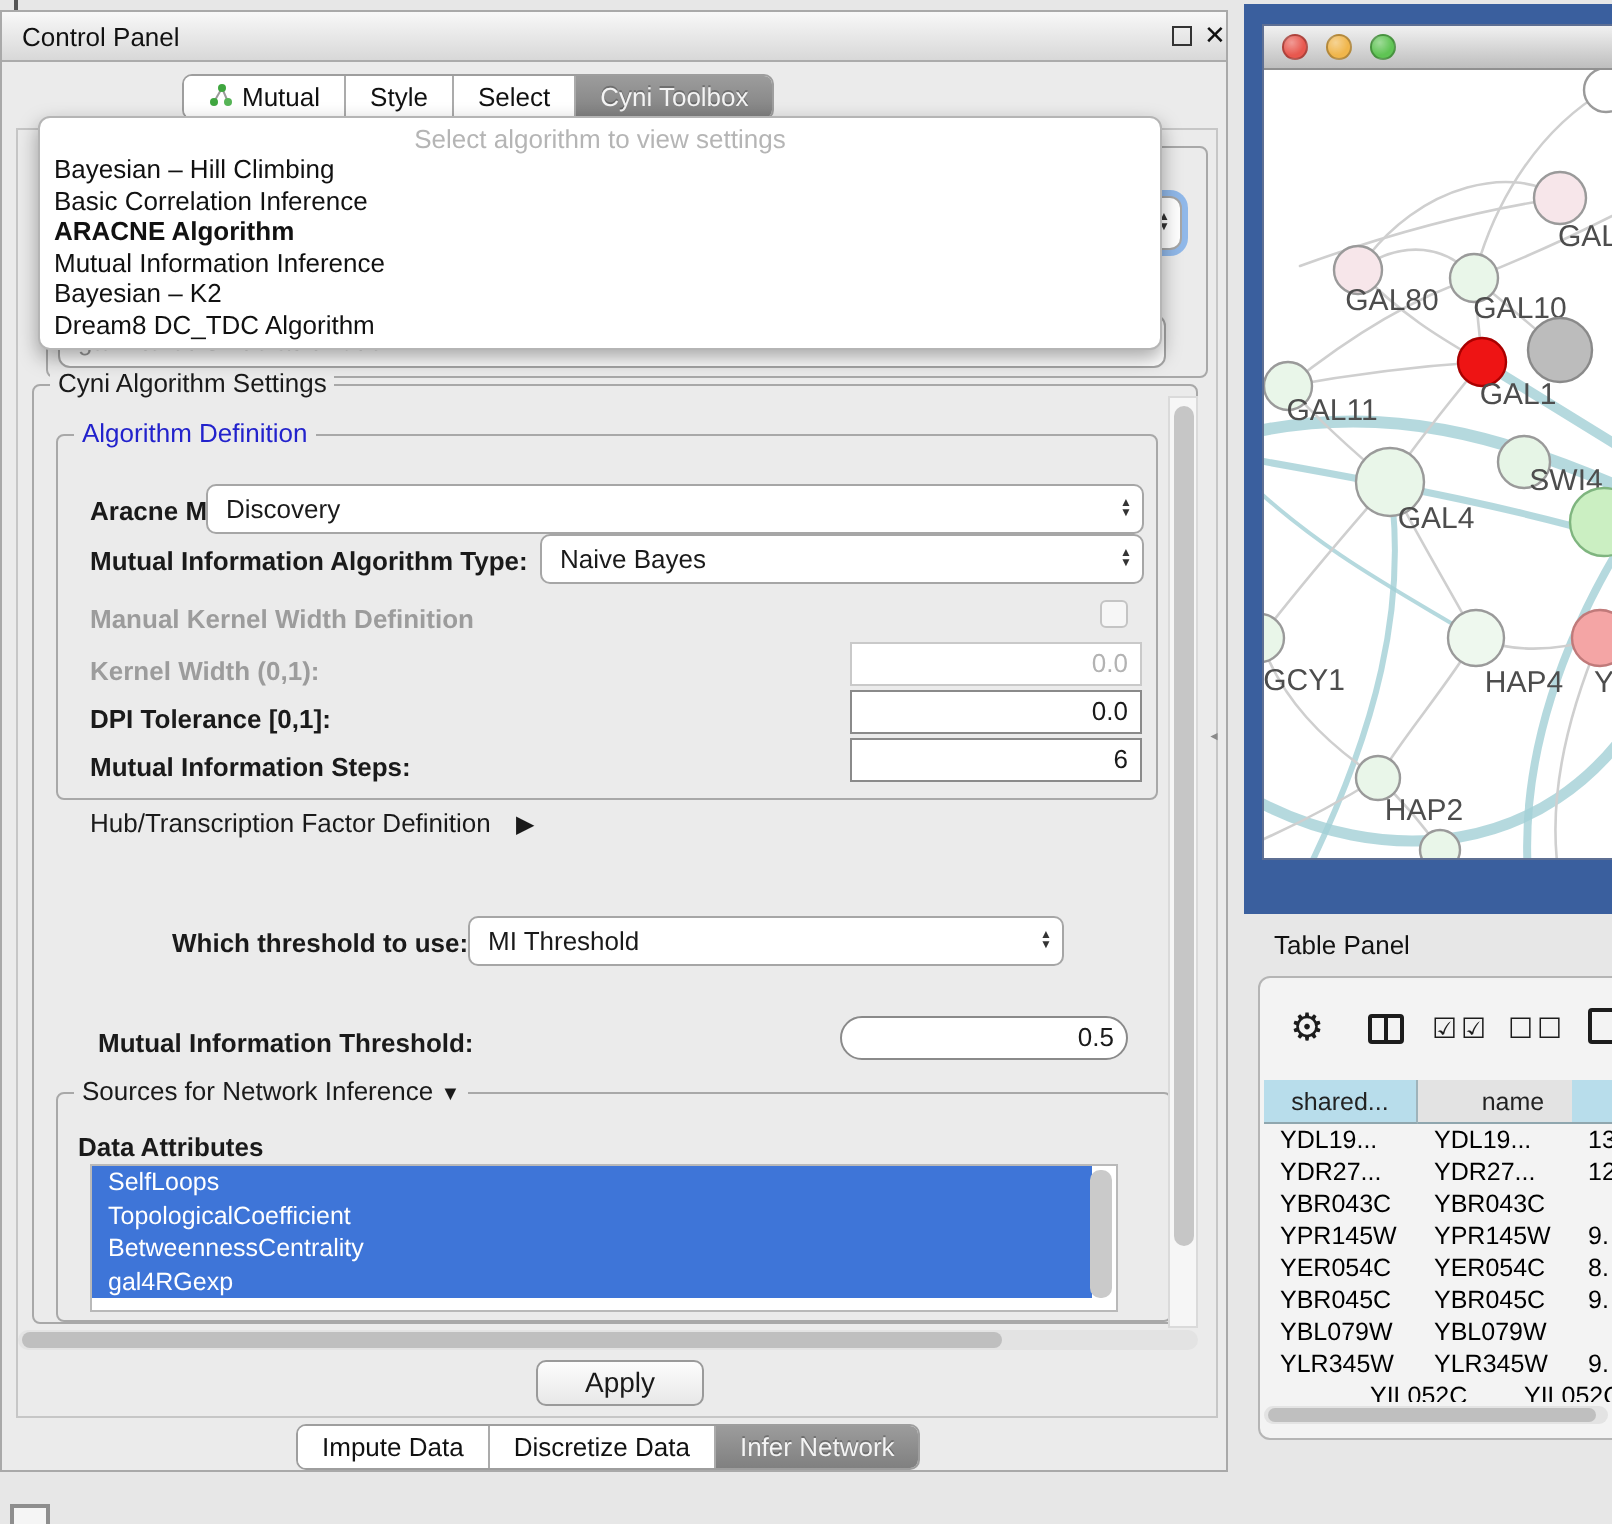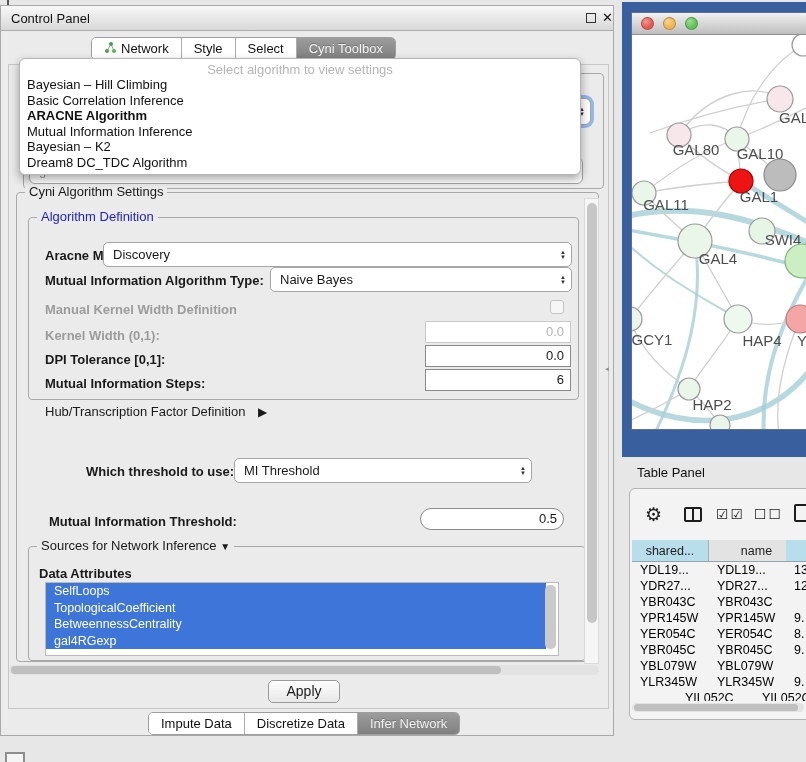--- a/index.html
+++ b/index.html
@@ -97,21 +97,21 @@
 
     <div class="seg" id="topTabs" style="left:90px;top:31px;">
         <div class="tab">
           <span><svg width="13" height="13" viewBox="0 0 13 13">
               <line x1="3" y1="10" x2="7" y2="3" stroke="#9a9a9a" stroke-width="1"></line>
               <line x1="7" y1="3" x2="10" y2="10" stroke="#9a9a9a" stroke-width="1"></line>
               <circle cx="7" cy="3" r="2" fill="#3FA63F"></circle>
               <circle cx="3" cy="10" r="2" fill="#3FA63F"></circle>
               <circle cx="10" cy="10" r="2" fill="#56B456"></circle>
             </svg></span>
-          <span>Network</span>
+          <span>Mutual</span>
         </div>
         <div class="tab">
           <span>Style</span>
         </div>
         <div class="tab">
           <span>Select</span>
         </div>
         <div class="tab sel">
           <span>Cyni Toolbox</span>
         </div>
@@ -213,21 +213,21 @@
     <div class="attr-item" style="background: rgb(62, 117, 216); width: 492px;">SelfLoops</div>
         <div class="attr-item" style="background: rgb(62, 117, 216); width: 492px;">TopologicalCoefficient</div>
         <div class="attr-item" style="background: rgb(62, 117, 216); width: 492px;">BetweennessCentrality</div>
         <div class="attr-item" style="background: rgb(62, 117, 216); width: 492px;">gal4RGexp</div>
       </div>
 
     <div class="htrack" style="left:8px;top:659px;width:590px;height:10px;">
       <div class="hthumb" style="left:2px;top:1px;width:490px;height:8px;"></div>
     </div>
 
-    <div class="btn" style="left:267px;top:674px;width:72px;height:23px;line-height:21px;">Apply</div>
+    <div class="btn" style="left:267px;top:674px;width:84px;height:23px;line-height:21px;">Apply</div>
 
     <div class="seg" id="bottomTabs" style="left:147px;top:706px;">
         <div class="tab">
           <span>Impute Data</span>
         </div>
         <div class="tab">
           <span>Discretize Data</span>
         </div>
         <div class="tab sel">
           <span>Infer Network</span>

